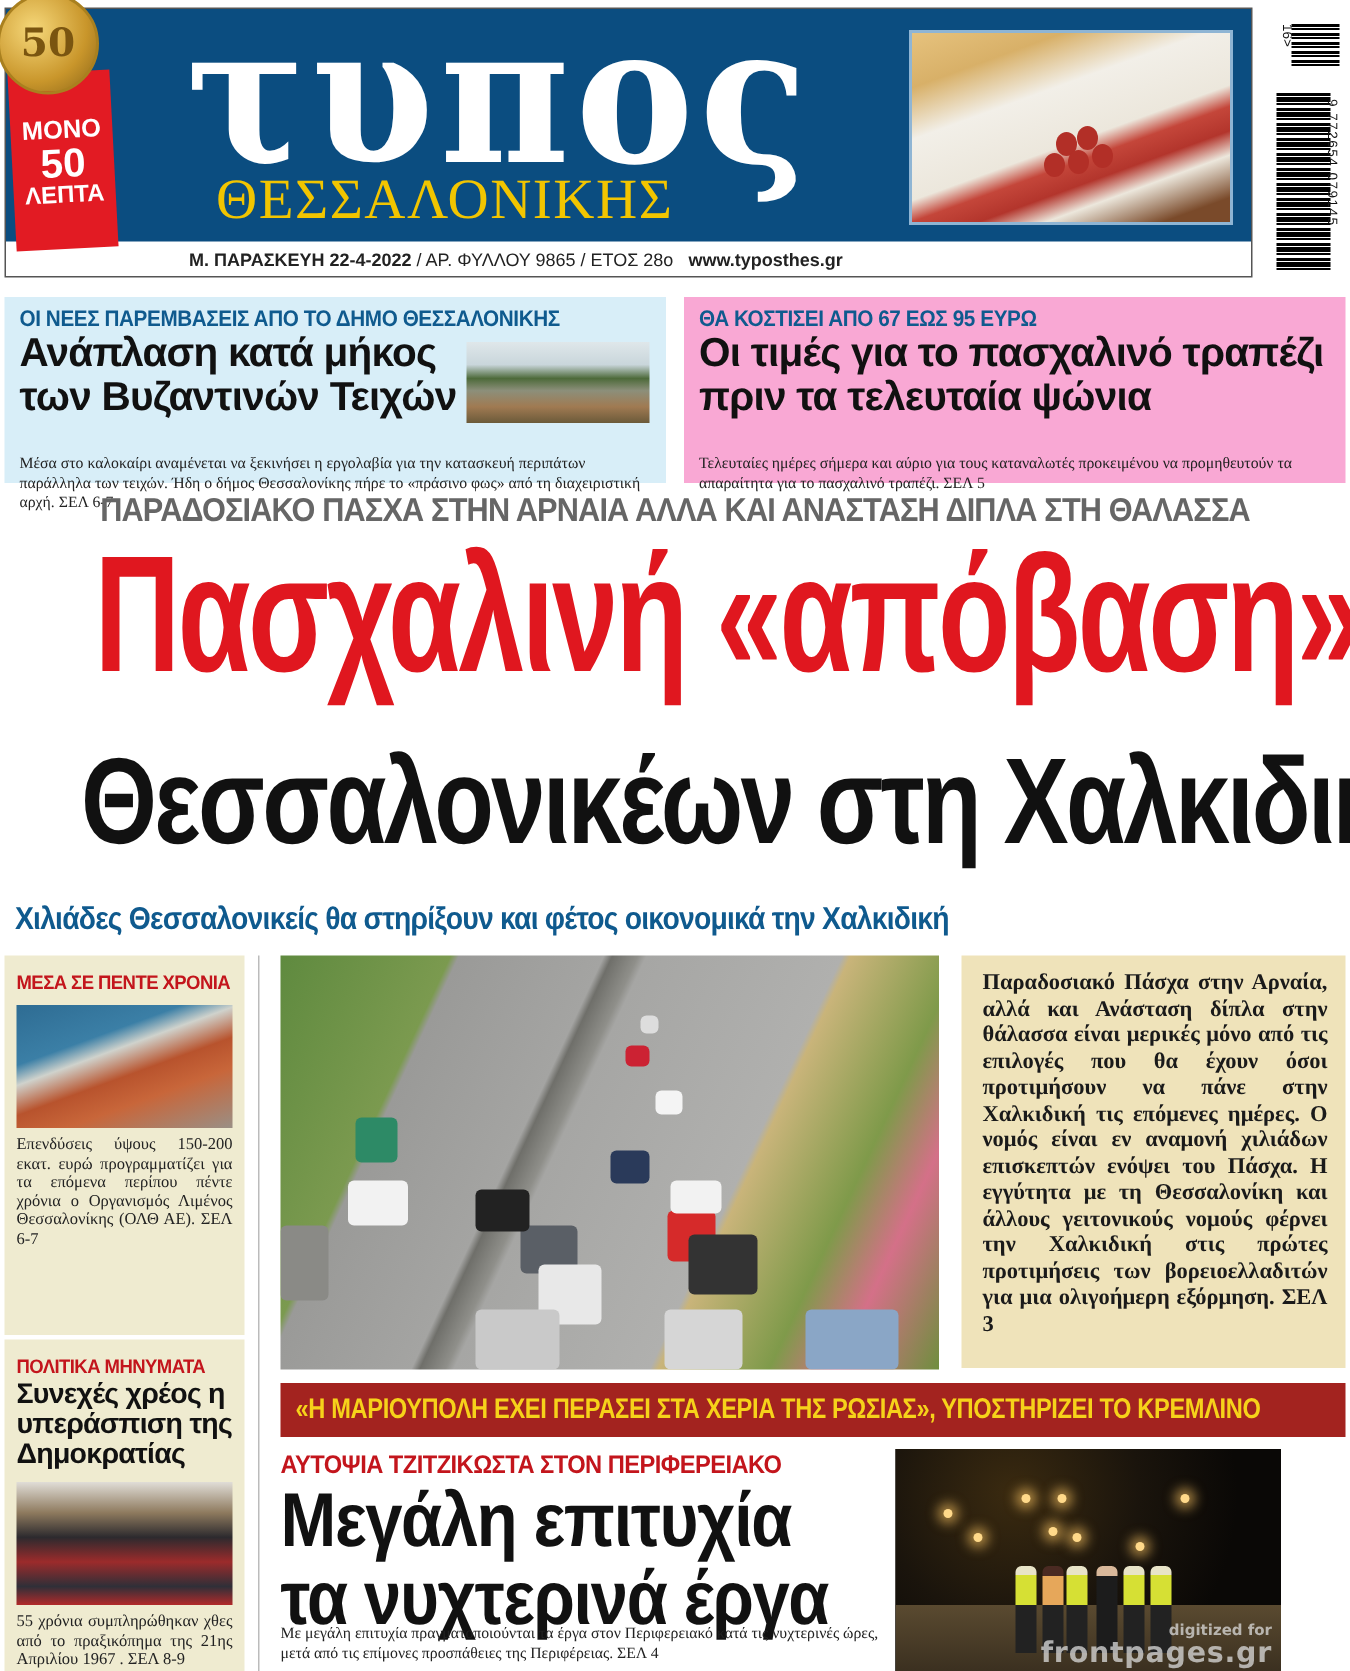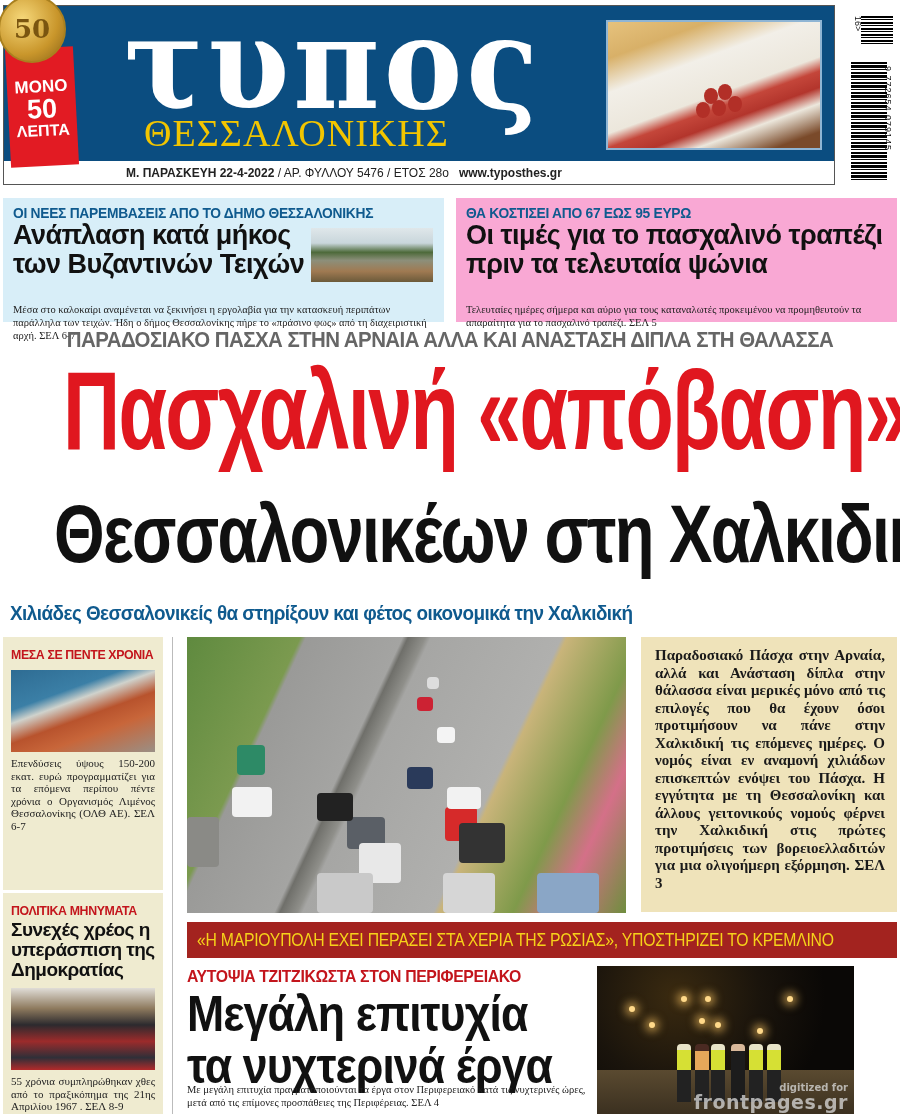--- a/index.html
+++ b/index.html
@@ -56,21 +56,21 @@
   
   .main-photo { position: absolute; left: 187px; top: 637px; width: 439px; height: 276px; background:
       linear-gradient(180deg, rgba(0,0,0,0) 0 0), 
       linear-gradient(115deg, #5f8a3f 0%, #7b9a4f 20%, #9a9a98 21%, #a4a4a2 38%, #6f6f6a 39%, #8f8f8a 42%, #a6a6a4 43%, #b0b0ae 66%, #c9b47a 67%, #7f9a4a 80%, #d47088 88%, #6f8e3e 100%); overflow: hidden; }
   .main-photo .car { position: absolute; width: 26px; height: 18px; border-radius: 4px; }
 
   
   .right-box { position: absolute; left: 641px; top: 637px; width: 256px; height: 275px; background: #efe3ba; padding: 10px 12px 8px 14px; font-family: "Liberation Serif", serif; font-weight: bold; font-size: 15px; line-height: 17.5px; color: #1a1a1a; text-align: justify; }
 
   
-  .banner { position: absolute; left: 187px; top: 922px; width: 710px; height: 36px; background: #a3231f; color: #f6d21a; font-weight: normal; font-size: 19px; line-height: 36px; padding-left: 10px; white-space: nowrap; overflow: hidden; }
+  .banner { position: absolute; left: 187px; top: 922px; width: 710px; height: 36px; background: #a3231f; color: #f6d21a; font-weight: bold; font-size: 19px; line-height: 36px; padding-left: 10px; white-space: nowrap; overflow: hidden; }
   .banner .t { display:inline-block; transform: scaleX(0.83); transform-origin: left; letter-spacing: -0.3px; }
   .banner .pg { position: absolute; right: 4px; bottom: -8px; font-family: "Liberation Serif", serif; font-size: 9px; color: #f6d21a; line-height: 1; }
 
   
   .bottom-kicker { position: absolute; left: 187px; top: 967px; color: #c3151c; font-weight: bold; font-size: 17px; letter-spacing: -0.4px; white-space: nowrap; transform: scaleX(0.93); transform-origin: left; }
   .bottom-head { position: absolute; left: 187px; top: 988px; width: 420px; font-weight: bold; color: #111; font-size: 48px; line-height: 49px; letter-spacing: -1px; transform: scaleX(0.93) scaleY(1.06); transform-origin: left top; }
   .bottom-body { position: absolute; left: 187px; top: 1084px; width: 406px; font-family: "Liberation Serif", serif; font-size: 10.5px; line-height: 12.5px; color: #222; }
   .night-photo { position: absolute; left: 597px; top: 966px; width: 257px; height: 148px; background: radial-gradient(circle at 30% 20%, #3a2a10 0%, #1a140c 40%, #0a0806 70%), #0a0806; overflow: hidden; }
   .night-photo .lamp { position:absolute; width: 6px; height: 6px; border-radius: 50%; background: #ffd98a; box-shadow: 0 0 8px 4px rgba(255,200,100,0.6); }
   .night-photo .road { position:absolute; left:0; bottom:0; width:100%; height: 44px; background: linear-gradient(180deg,#5a4a30,#3b3020); }
@@ -88,21 +88,21 @@
     <div class="logo-sub">ΘΕΣΣΑΛΟΝΙΚΗΣ</div>
     <div class="mast-photo">
       <span class="egg" style="left:96px;top:66px;"></span>
       <span class="egg" style="left:110px;top:62px;"></span>
       <span class="egg" style="left:104px;top:78px;"></span>
       <span class="egg" style="left:120px;top:74px;"></span>
       <span class="egg" style="left:88px;top:80px;"></span>
     </div>
   </div>
   <div class="dateline">
-    <b>Μ. ΠΑΡΑΣΚΕΥΗ 22-4-2022</b><span> / ΑΡ. ΦΥΛΛΟΥ 5476 / ΕΤΟΣ 28ο</span>&nbsp;&nbsp;&nbsp;<b>www.typosthes.gr</b>
+    <b>Μ. ΠΑΡΑΣΚΕΥΗ 22-4-2022</b><span> / ΑΡ. ΦΥΛΛΟΥ 9865 / ΕΤΟΣ 28ο</span>&nbsp;&nbsp;&nbsp;<b>www.typosthes.gr</b>
   </div>
 </header>
 
 <div class="coin">
     <span>50</span>
   </div>
 <div class="price-badge">
   <div class="p1">ΜΟΝΟ</div>
   <div class="p2">50</div>
   <div class="p3">ΛΕΠΤΑ</div>

